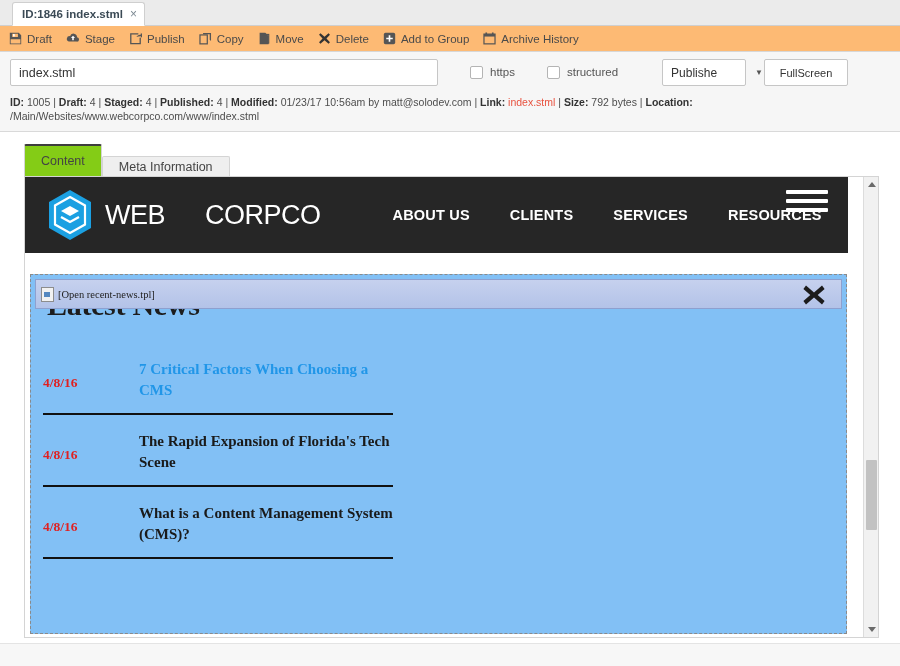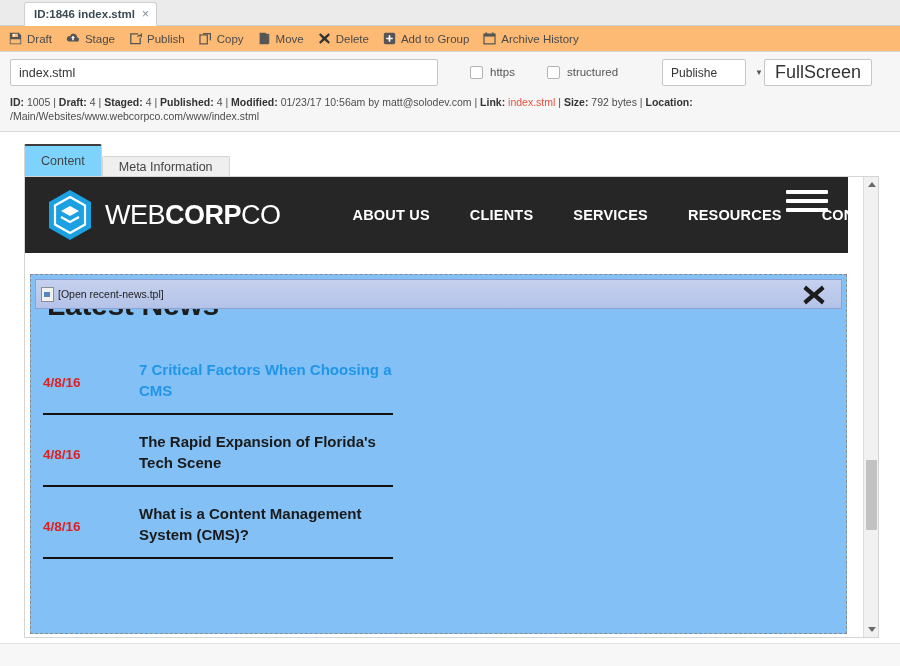--- a/index.html
+++ b/index.html
@@ -11,21 +11,21 @@
   }
   .app { position: relative; width: 900px; height: 666px; background:#fff; }
 
   
   .tabstrip {
     height: 26px;
     background: #ebebeb;
     border-bottom: 1px solid #cfcfcf;
     display: flex;
     align-items: flex-end;
-    padding-left: 24px;
+    padding-left: 12px;
     box-sizing: border-box;
   }
   .doc-tab {
     background: #ffffff;
     border: 1px solid #cfcfcf;
     border-bottom: 1px solid #ffffff;
     border-radius: 3px 3px 0 0;
     height: 22px;
     display: flex;
     align-items: center;
@@ -121,21 +121,21 @@
     gap: 38px;
   }
   .sel-wrap .caret { font-size: 8px; color:#555; }
   .fullscreen-btn {
     margin-left: 18px;
     height: 27px;
     min-width: 84px;
     border: 1px solid #c6c6c6;
     border-radius: 2px;
     background: #fff;
-    font-size: 18px;
+    font-size: 11px;
     color: #333;
     display:flex; align-items:center; justify-content:center;
     padding: 0 10px;
     cursor: pointer;
     box-sizing: border-box;
     font-family: "Liberation Sans", sans-serif;
   }
 
   
   .metabar {
@@ -171,21 +171,21 @@
     font-size: 12.5px;
     color: #444;
     background: #efefef;
     border: 1px solid #d4d4d4;
     border-bottom: none;
     border-radius: 2px 2px 0 0;
     cursor: pointer;
     box-sizing: border-box;
   }
   .ptab.active {
-    background: #7dd3fc;
+    background: #84cc16;
     border-top: 2px solid #3d3d3d;
     border-left: 1px solid #d4d4d4;
     border-right: 1px solid #d4d4d4;
     height: 32px;
     position: relative;
     z-index: 3;
   }
 
   .preview-frame {
     position: relative;
@@ -213,21 +213,21 @@
   .logo-mark { width: 46px; height: 52px; }
   .logo-text {
     margin-left: 12px;
     font-size: 27px;
     letter-spacing: -0.5px;
     color: #fff;
     font-family: "Liberation Sans", sans-serif;
     white-space: nowrap;
   }
   .logo-text .lt-thin { font-weight: 300; }
-  .logo-text .lt-bold { font-weight: bold; }
+  .logo-text .lt-bold { font-weight: normal; margin-left: 40px; }
   .site-nav {
     display: flex;
     align-items: center;
     margin-left: 72px;
   }
   .nav-link {
     color: #fff;
     font-size: 14.5px;
     font-weight: bold;
     letter-spacing: 0.2px;
@@ -255,20 +255,21 @@
   
   .edit-region {
     position: absolute;
     left: 5px;
     top: 97px;
     width: 817px;
     height: 360px;
     background: #82c0f5;
     border: 1px dashed #8a8a8a;
     box-sizing: border-box;
+    font-family: Liberation Serif, serif;
   }
   .tpl-bar {
     position: absolute;
     left: 4px; top: 4px;
     right: 4px;
     height: 30px;
     background: linear-gradient(#c6d1ee, #b3c3e8);
     border: 1px solid #8ea0cf;
     box-sizing: border-box;
     display: flex;

